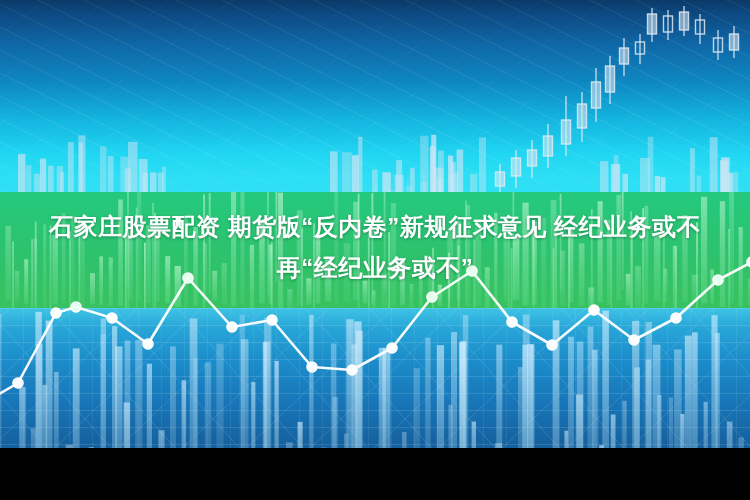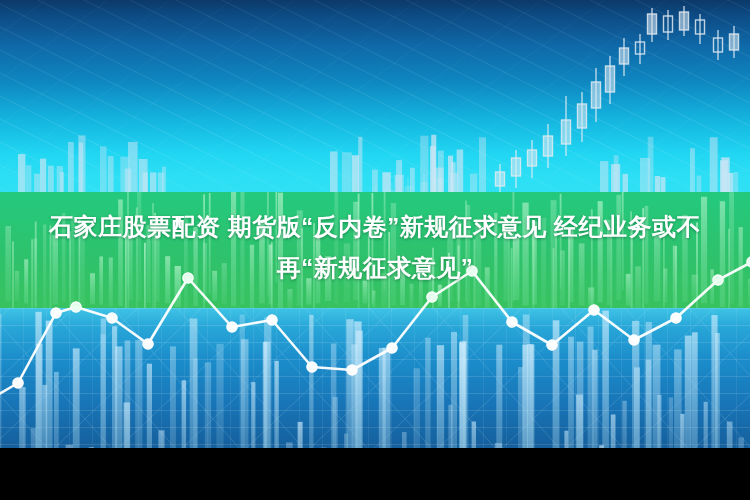--- a/index.html
+++ b/index.html
@@ -664,16 +664,16 @@
         <circle cx="594" cy="310" r="5.2" fill="#ffffff" stroke="#ffffff" stroke-width="1.2" fill-opacity="0.96"></circle>
         <circle cx="634" cy="340" r="5.2" fill="#ffffff" stroke="#ffffff" stroke-width="1.2" fill-opacity="0.96"></circle>
         <circle cx="676" cy="318" r="5.2" fill="#ffffff" stroke="#ffffff" stroke-width="1.2" fill-opacity="0.96"></circle>
         <circle cx="718" cy="280" r="5.2" fill="#eafff2" stroke="#ffffff" stroke-width="1.2" fill-opacity="0.96"></circle>
         <circle cx="752" cy="262" r="5.2" fill="#eafff2" stroke="#ffffff" stroke-width="1.2" fill-opacity="0.96"></circle>
       </g>
   </svg>
 
   <div id="title-block">
     <div>石家庄股票配资 期货版“反内卷”新规征求意见 经纪业务或不</div>
-    <div>再“新规征求意见”</div>
+    <div>再“经纪业务或不”</div>
   </div>
 
 </div>
 
 </body></html>

